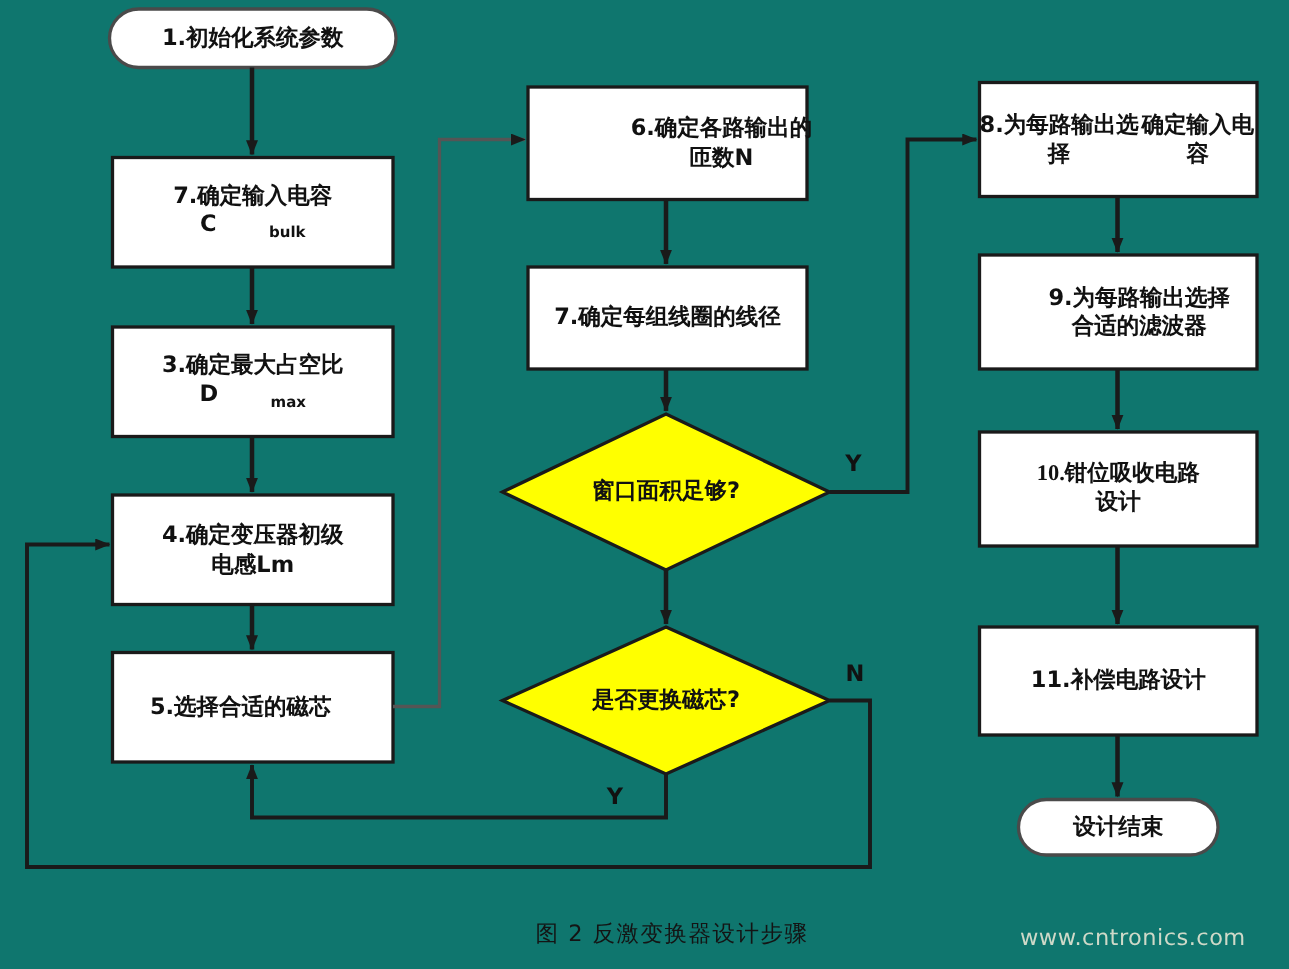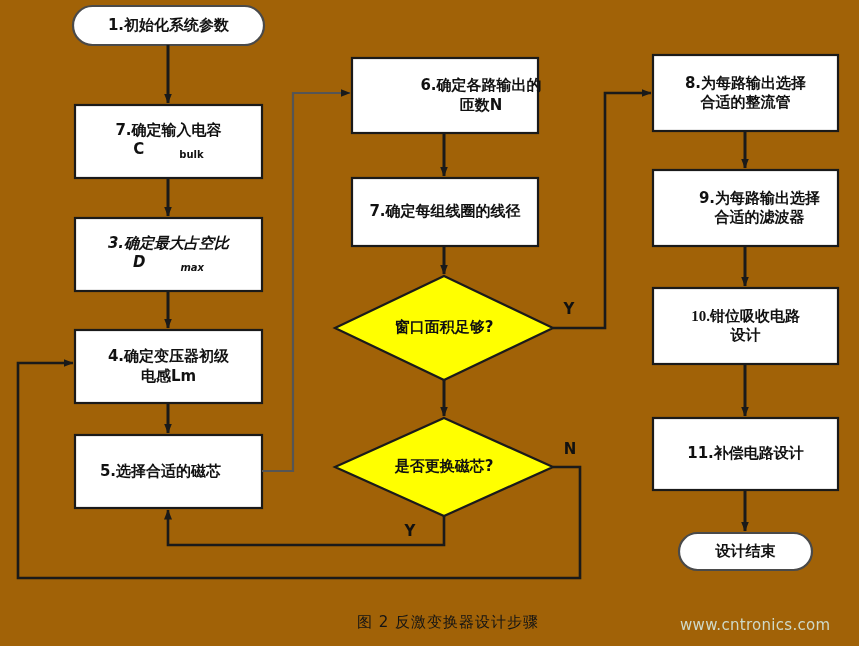--- a/index.html
+++ b/index.html
@@ -4,21 +4,21 @@
 <style>
   html, body {
     margin: 0;
     padding: 0;
     background: #ffffff;
   }
   #page {
     position: relative;
     width: 859px;
     height: 646px;
-    background: #a16207;
+    background: #0f766e;
     font-family: "DejaVu Sans", "Liberation Sans", sans-serif;
     overflow: hidden;
   }
   #flow {
     position: absolute;
     left: 0;
     top: 0;
     width: 859px;
     height: 646px;
   }
@@ -140,21 +140,21 @@
 
   <div class="node-text" style="left:73px; top:6px; width:191px; height:39px;">
     <span>1.初始化系统参数</span>
   </div>
 
   <div class="node-text" style="left:75px; top:105px; width:187px; height:73px; flex-direction:column;">
     <span>7.确定输入电容</span>
     <span>C<span class="sub">bulk</span></span>
   </div>
 
-  <div class="node-text" style="left:75px; top:218px; width:187px; height:73px; flex-direction:column;font-style:italic;">
+  <div class="node-text" style="left:75px; top:218px; width:187px; height:73px; flex-direction:column;">
     <span>3.确定最大占空比</span>
     <span>D<span class="sub">max</span></span>
   </div>
 
   <div class="node-text" style="left:75px; top:330px; width:187px; height:73px; flex-direction:column;">
     <span>4.确定变压器初级</span>
     <span>电感Lm</span>
   </div>
 
   <div class="node-text" style="left:75px; top:435px; width:171px; height:73px;">
@@ -172,23 +172,23 @@
   </div>
 
   <div class="node-text" style="left:335px; top:306px; width:218px; height:44px;">
     <span>窗口面积足够?</span>
   </div>
 
   <div class="node-text" style="left:335px; top:445px; width:218px; height:44px;">
     <span>是否更换磁芯?</span>
   </div>
 
-  <div class="node-text" style="left:653px; top:55px; width:185px; height:76px; flex-direction:column;">
+  <div class="node-text" style="left:653px; top:55px; width:185px; height:76px; flex-direction:row;">
     <span>8.为每路输出选择</span>
-    <span>合适的整流管</span>
+    <span>确定输入电容</span>
   </div>
 
   <div class="node-text" style="left:653px; top:170px; width:213px; height:76px; flex-direction:column;">
     <span>9.为每路输出选择</span>
     <span>合适的滤波器</span>
   </div>
 
   <div class="node-text" style="left:653px; top:288px; width:185px; height:76px; flex-direction:column;font-family:Liberation Serif, serif;">
     <span>10.钳位吸收电路</span>
     <span>设计</span>

